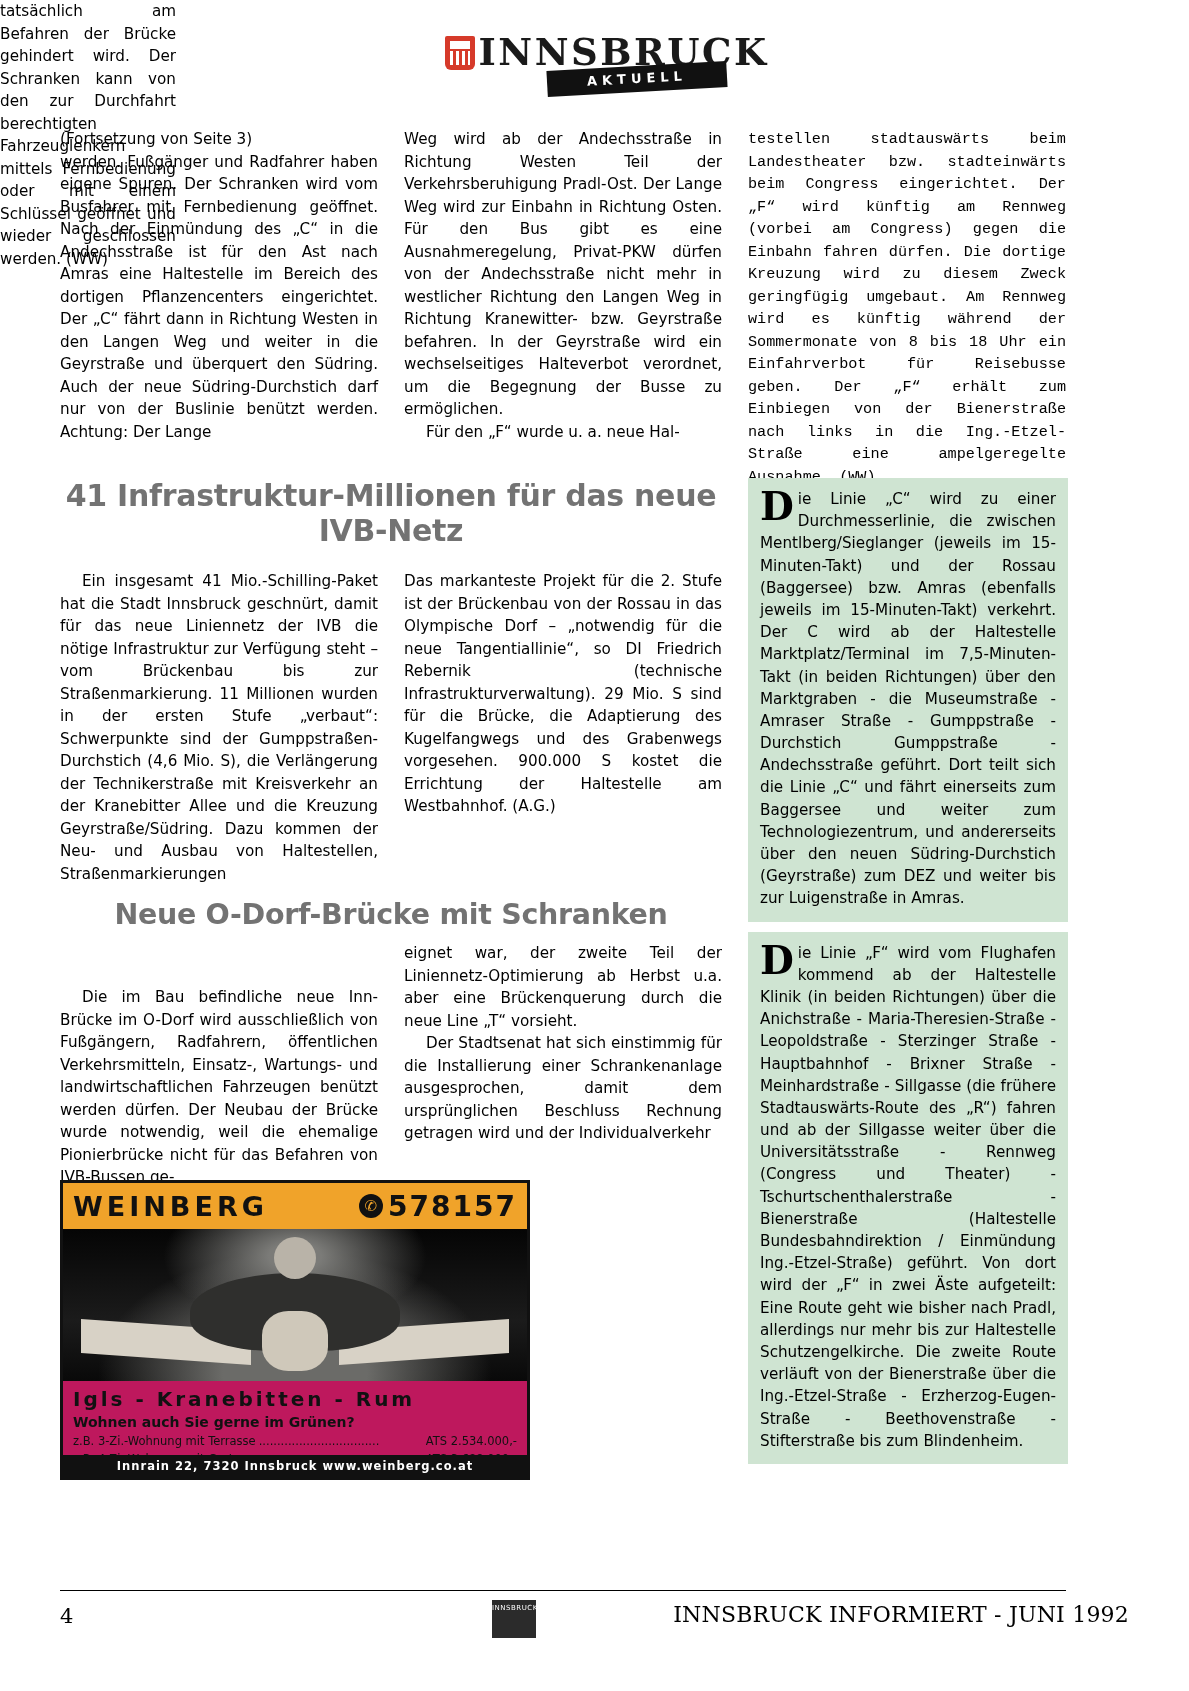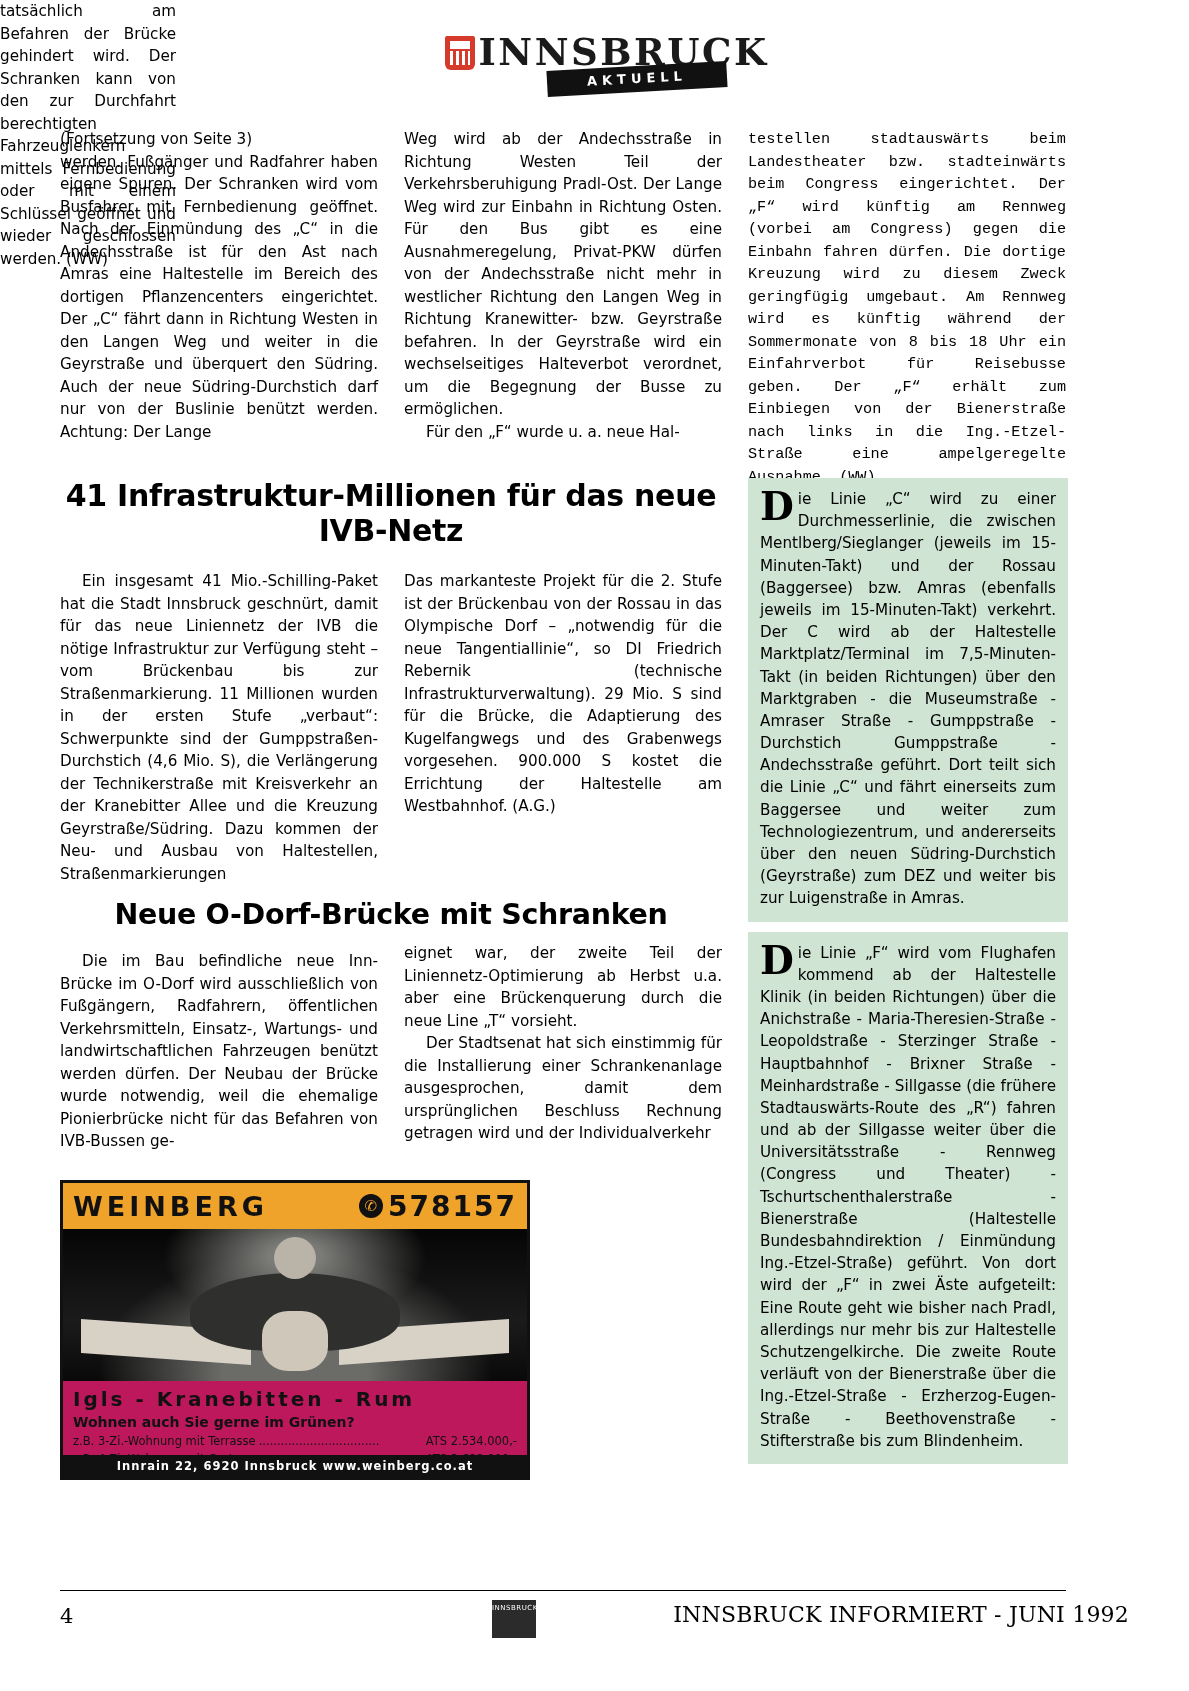--- a/index.html
+++ b/index.html
@@ -104,40 +104,40 @@
   .c1a { top: 128px; }
   .c2a { top: 128px; }
   .c3a { top: 128px; font-family: Liberation Mono, monospace; }
 
   
   .headline {
     position: absolute;
     font-family: "DejaVu Sans", sans-serif;
     font-weight: bold;
     text-align: center;
-    color: #000000;
+    color: #737373;
     letter-spacing: -0.3px;
   }
   .headline-1 {
     left: 60px; top: 478px;
     width: 662px;
     font-size: 30px;
     line-height: 1.18;
   }
   .headline-2 {
     left: 60px; top: 898px;
     width: 662px;
     font-size: 28.5px;
     line-height: 1.18;
   }
 
   
   .c1b { top: 570px; }
   .c2b { top: 570px; }
-  .c1c { top: 950px; }
+  .c1c { top: 986px; }
   .c2c { top: 942px; }
 
   .c2d {
     left: 546px;
     top: 1168px;
     width: 176px;
     font-size: 15.2px;
     line-height: 1.48;
     text-align: justify;
   }
@@ -424,21 +424,21 @@
         <span class="lbl">z.B. 3-Zi.-Wohnung mit Terrasse</span>
         <span class="dots">.................................</span>
         <span class="amt">ATS 2.534.000,-</span>
       </div>
       <div class="ad-line">
         <span class="lbl">z.B. 4-Zi.-Wohnung mit Garten</span>
         <span class="dots">.................................</span>
         <span class="amt">ATS 3.688.000,-</span>
       </div>
     </div>
-    <div class="ad-footer">Innrain 22, 6920 Innsbruck   www.weinberg.co.at</div>
+    <div class="ad-footer">Innrain 22, 7320 Innsbruck   www.weinberg.co.at</div>
   </div>
 
   <div class="footer-rule"></div>
   <div class="page-number">4</div>
   <div class="footer-logo">INNSBRUCK</div>
   <div class="footer-title">INNSBRUCK INFORMIERT - JUNI 1992</div>
 
 </div>
 
 </body></html>

